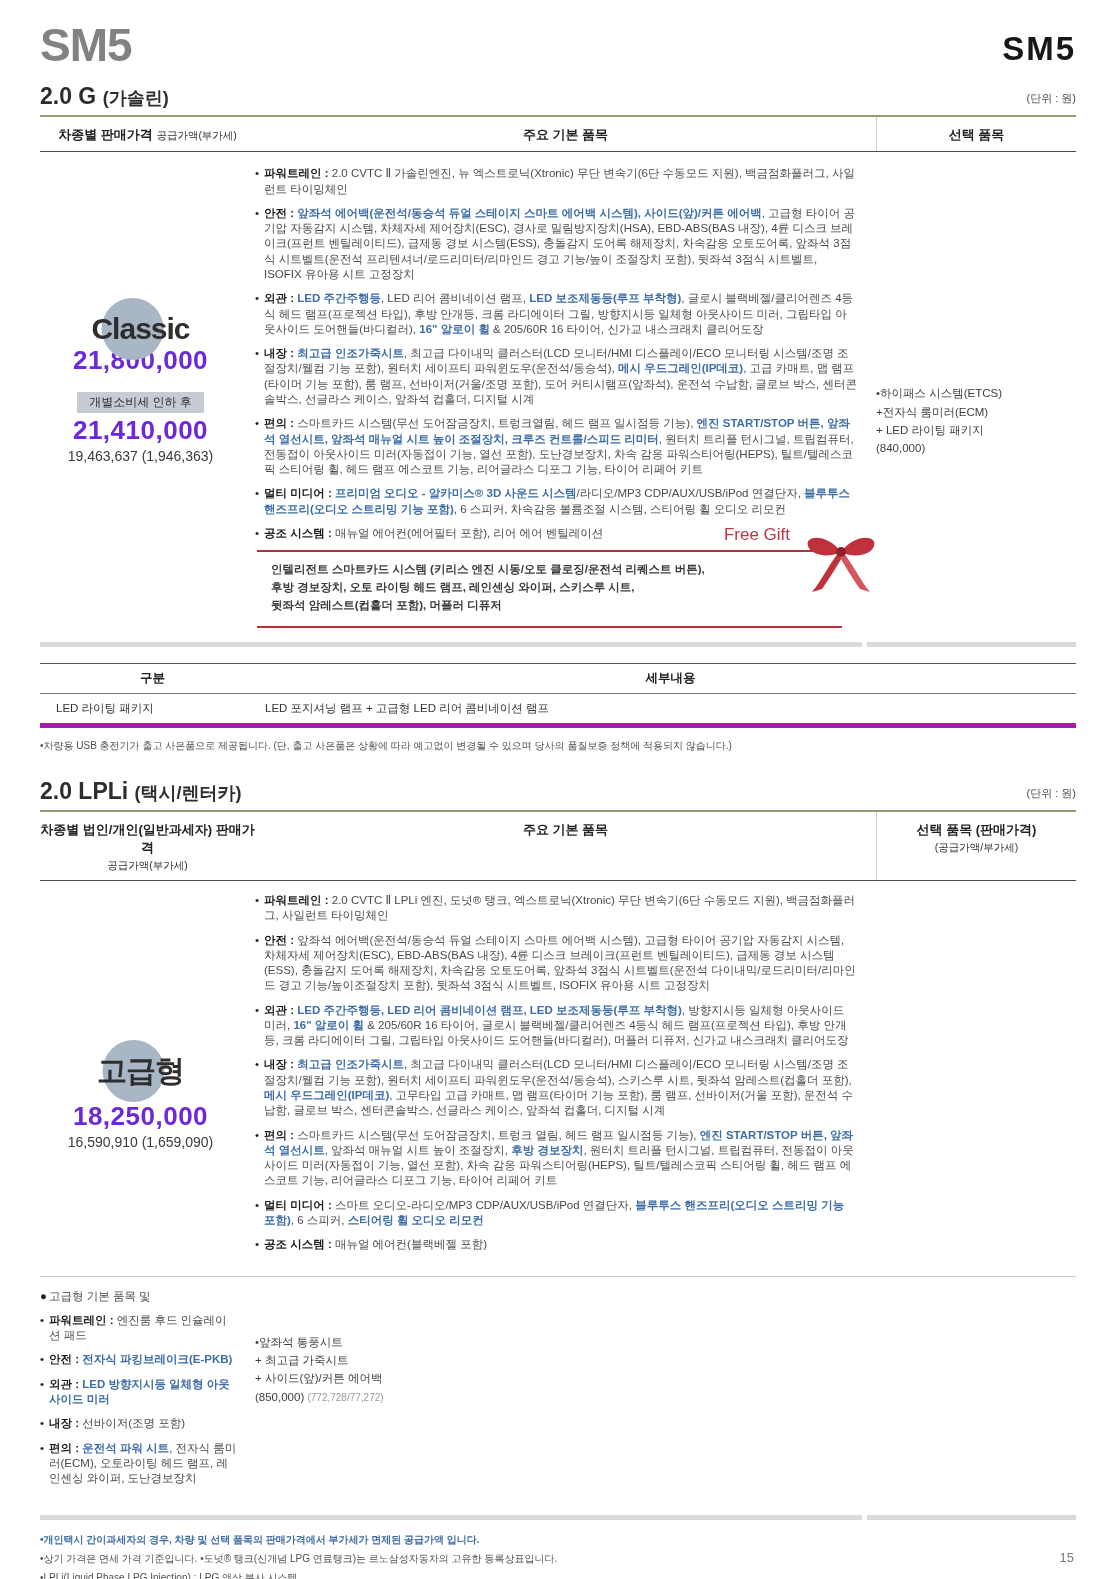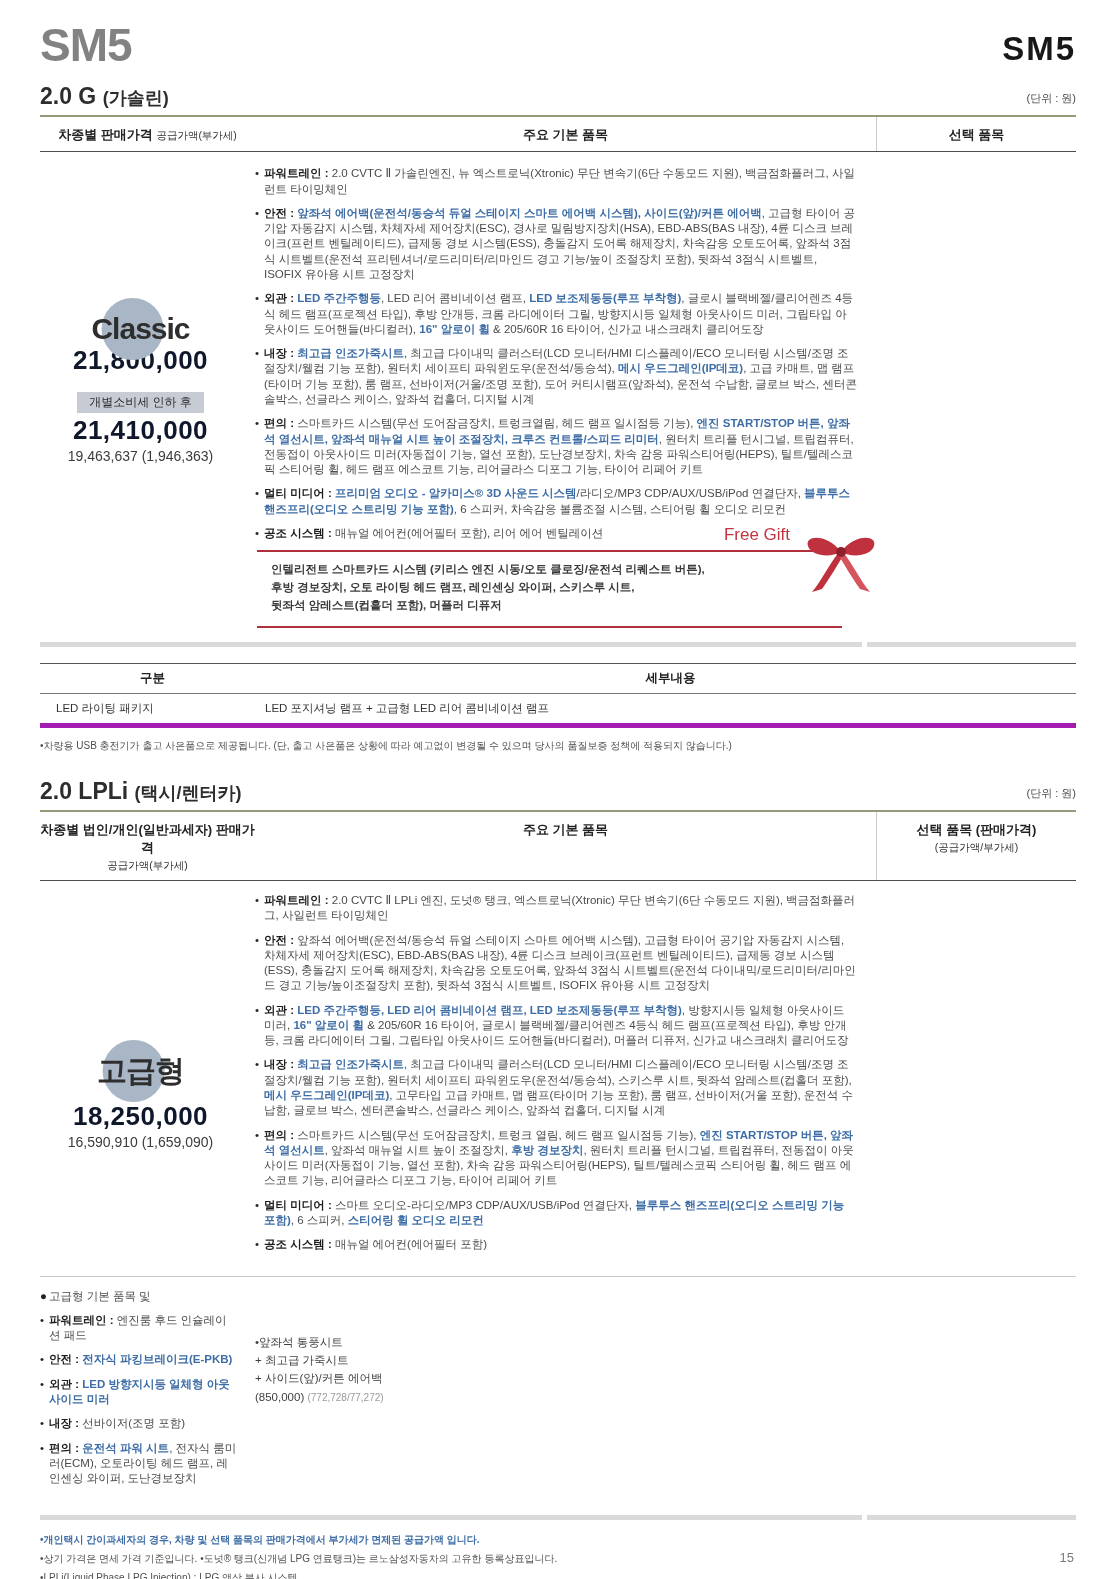--- a/index.html
+++ b/index.html
@@ -30,21 +30,21 @@
   .trow.divided{border-top:1px solid #c9c9c9;margin-top:6px;}
   
   .trimcell{text-align:center;padding-right:14px;}
   .badge-wrap{position:relative;display:inline-block;}
   .badge-wrap .circle{position:absolute;width:62px;height:62px;border-radius:50%;background:#a9b6c6;left:50%;top:50%;transform:translate(-62%,-50%);z-index:0;}
   .badge-name{position:relative;z-index:1;font-size:30px;font-weight:bold;color:#2e2e2e;letter-spacing:-1px;}
   .mt-classic{margin-top:146px;}
   .mt-mid{margin-top:158px;}
   .mt-top{margin-top:34px;}
   .taxlabel{display:inline-block;background:#c6cbd4;color:#2e2e2e;font-size:12px;padding:2px 12px;margin:16px 0 3px;}
-  .price-big{font-size:26px;font-weight:bold;color:#0f172a;letter-spacing:.5px;line-height:1.15;}
+  .price-big{font-size:26px;font-weight:bold;color:#6d28d9;letter-spacing:.5px;line-height:1.15;}
   .supply{font-size:14px;color:#3b3b3b;margin-top:2px;}
   .mt8{margin-top:10px;}
   
   .featcol{padding-right:4px;}
   .feat{display:flex;margin-bottom:9px;font-size:11.5px;line-height:1.33;color:#4a4a4a;}
   .feat .fb{flex:none;width:9px;color:#222;}
   .feat .ft{flex:1;padding-right:14px;}
   .feat .fl{font-weight:bold;color:#1d1d1d;}
   .blue{color:#3e6da6;font-weight:600;}
   
@@ -155,20 +155,28 @@
           <circle cx="43" cy="34" r="5" fill="#8f1f2b"></circle>
         </svg>
         <div>
             <div class="fg-line">인텔리전트 스마트카드 시스템 (키리스 엔진 시동/오토 클로징/운전석 리퀘스트 버튼),</div>
             <div class="fg-line">후방 경보장치, 오토 라이팅 헤드 램프, 레인센싱 와이퍼, 스키스루 시트,</div>
             <div class="fg-line">뒷좌석 암레스트(컵홀더 포함), 머플러 디퓨저</div>
           </div>
       </div>
     </div>
 
+    <div class="optcell">
+      <div class="opt-classic">
+          <div class="opt-line">•하이패스 시스템(ETCS)</div>
+          <div class="opt-line">+전자식 룸미러(ECM)</div>
+          <div class="opt-line">+ LED 라이팅 패키지</div>
+          <div class="opt-line">(840,000)</div>
+        </div>
+    </div>
   </div>
 
   <div class="gband"></div>
 </div>
 
 <div class="subtable">
   <div class="subhead">
     <div class="c">구분</div>
     <div class="c">세부내용</div>
   </div>
@@ -233,21 +241,21 @@
           <div class="feat">
             <span class="fb">•</span>
             <span class="ft"><span class="fl">편의 : </span><span>스마트카드 시스템(무선 도어잠금장치, 트렁크 열림, 헤드 램프 일시점등 기능), </span><span class="blue">엔진 START/STOP 버튼, 앞좌석 열선시트</span><span>, 앞좌석 매뉴얼 시트 높이 조절장치, </span><span class="blue">후방 경보장치</span><span>, 원터치 트리플 턴시그널, 트립컴퓨터, 전동접이 아웃사이드 미러(자동접이 기능, 열선 포함), 차속 감응 파워스티어링(HEPS), 틸트/텔레스코픽 스티어링 휠, 헤드 램프 에스코트 기능, 리어글라스 디포그 기능, 타이어 리페어 키트</span></span>
           </div>
           <div class="feat">
             <span class="fb">•</span>
             <span class="ft"><span class="fl">멀티 미디어 : </span><span>스마트 오디오-라디오/MP3 CDP/AUX/USB/iPod 연결단자, </span><span class="blue">블루투스 핸즈프리(오디오 스트리밍 기능 포함)</span><span>, 6 스피커, </span><span class="blue">스티어링 휠 오디오 리모컨</span></span>
           </div>
           <div class="feat">
             <span class="fb">•</span>
-            <span class="ft"><span class="fl">공조 시스템 : </span><span>매뉴얼 에어컨(에어필터 포함)</span></span>
+            <span class="ft"><span class="fl">공조 시스템 : </span><span>매뉴얼 에어컨(블랙베젤 포함)</span></span>
           </div>
         </div>
     </div>
     <div class="optcell"></div>
   </div>
 
   <div class="trow divided">
     <div class="featcol">
       <div>
           <div class="feat">

